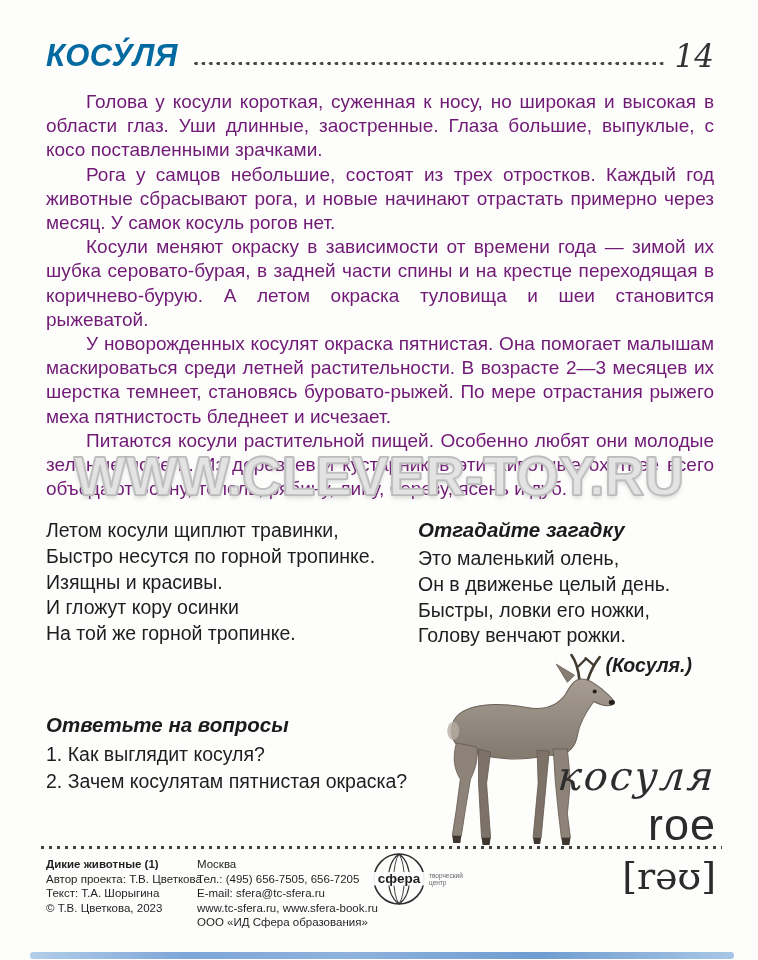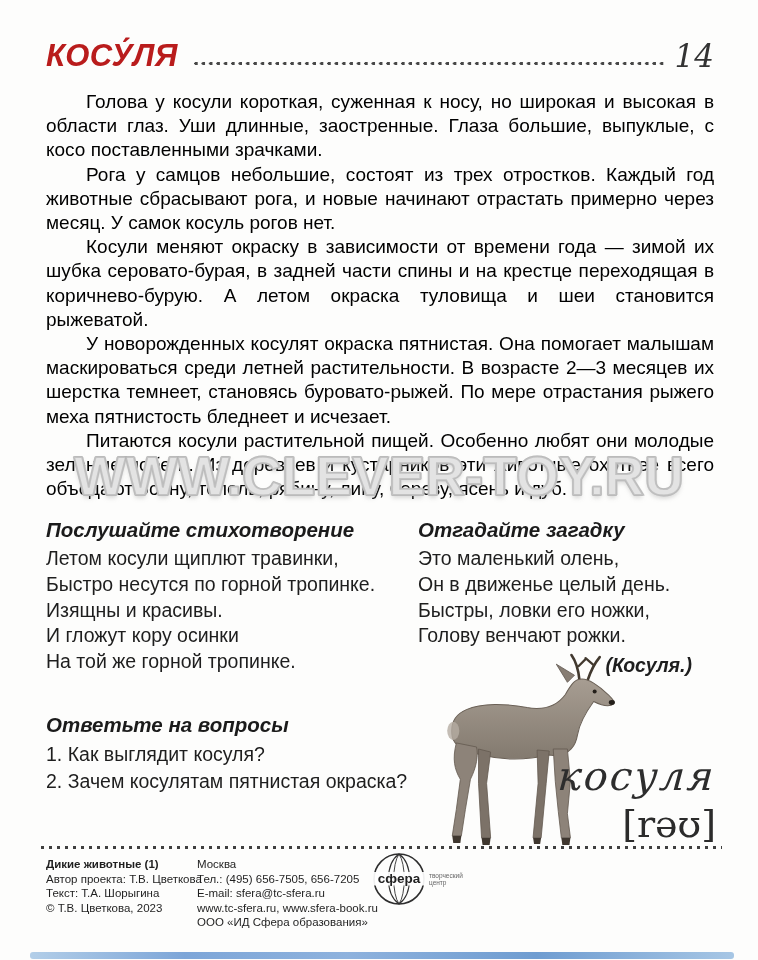--- a/index.html
+++ b/index.html
@@ -4,29 +4,29 @@
 <style>
   html,body { margin:0; padding:0; background:#ffffff; }
   .page {
     position:relative; width:758px; height:960px; overflow:hidden;
     background:#fdfdfc; color:#1e1e1e;
     font-family:"Liberation Sans", sans-serif;
   }
 
   
   .header { position:absolute; top:38px; left:46px; right:44px; display:flex; align-items:flex-end; }
-  .title  { font-size:31px; font-weight:bold; font-style:italic; letter-spacing:.5px; color:#b91c1c; white-space:nowrap; }
+  .title  { font-size:31px; font-weight:bold; font-style:italic; letter-spacing:.5px; color:#0369a1; white-space:nowrap; }
   .leader { flex:1; height:5px; margin:0 10px 8px 16px;
             background-image:radial-gradient(circle at 2px 2.5px, #474747 1.6px, transparent 1.9px);
             background-size:7.4px 5px; background-repeat:repeat-x; }
   .pagenum{ font-family:"DejaVu Serif", serif; font-style:italic; font-size:31px; color:#333; }
 
   
   .article { position:absolute; top:90px; left:46px; width:668px;
-             font-size:19px; line-height:24.2px; text-align:justify; color:#000000; }
+             font-size:19px; line-height:24.2px; text-align:justify; color:#701a75; }
   .article p { margin:0; text-indent:40px; }
 
   
   .watermark {
     position:absolute; top:444px; left:0; width:758px; text-align:center; z-index:6;
     font-size:55px; font-weight:bold; white-space:nowrap; pointer-events:none;
     color:rgba(255,255,255,0.42);
     -webkit-text-stroke:1.8px rgba(173,173,173,0.6);
     text-shadow: 1.3px 0 #cfcfcf, -1.3px 0 #cfcfcf, 0 1.3px #cfcfcf, 0 -1.3px #cfcfcf, 0 3px 4px rgba(150,150,150,.35);
   }
@@ -83,21 +83,20 @@
     <p>Рога у самцов небольшие, состоят из трех отростков. Каждый год животные сбрасывают рога, и новые начинают отрастать примерно через месяц. У самок косуль рогов нет.</p>
     <p>Косули меняют окраску в зависимости от времени года — зимой их шубка серовато-бурая, в задней части спины и на крестце переходящая в коричнево-бурую. А летом окраска туловища и шеи становится рыжеватой.</p>
     <p>У новорожденных косулят окраска пятнистая. Она помогает малышам маскироваться среди летней растительности. В возрасте 2—3 месяцев их шерстка темнеет, становясь буровато-рыжей. По мере отрастания рыжего меха пятнистость бледнеет и исчезает.</p>
     <p>Питаются косули растительной пищей. Особенно любят они молодые зеленые побеги. Из деревьев и кустарников эти животные охотнее всего объедают осину, тополь, рябину, липу, березу, ясень и дуб.</p>
   </div>
 
   <div class="watermark">WWW.CLEVER-TOY.RU</div>
 
   <div class="cols">
     <div class="col-poem">
-      <div class="sec-heading">Послушайте стихотворение</div>
       <div class="line">Летом косули щиплют травинки,</div>
       <div class="line">Быстро несутся по горной тропинке.</div>
       <div class="line">Изящны и красивы.</div>
       <div class="line">И гложут кору осинки</div>
       <div class="line">На той же горной тропинке.</div>
     </div>
     <div class="col-riddle">
       <div class="sec-heading">Отгадайте загадку</div>
       <div class="line">Это маленький олень,</div>
       <div class="line">Он в движенье целый день.</div>
@@ -140,20 +139,21 @@
       <path d="M26,184 L35,184 L34,191 L27,191 Z"></path>
       <path d="M55,186 L64,186 L63,193 L56,193 Z"></path>
     </g>
     <ellipse cx="27" cy="80" rx="6" ry="9" fill="#b5ada3" opacity="0.8"></ellipse>
     <circle cx="167" cy="41" r="2" fill="#241f1a"></circle>
     <ellipse cx="184" cy="52" rx="3" ry="2.4" fill="#241f1a"></ellipse>
   </svg>
 
   <div class="vocab">
     <div class="vocab-ru">косуля</div>
+    <div class="vocab-en">roe</div>
     <div class="vocab-tr">[rəʊ]</div>
   </div>
 
   <div class="footer-rule"></div>
 
   <div class="footer-left">
     <div class="series">Дикие животные (1)</div>
     <div>Автор проекта: Т.В. Цветкова</div>
     <div>Текст: Т.А. Шорыгина</div>
     <div>© Т.В. Цветкова, 2023</div>

